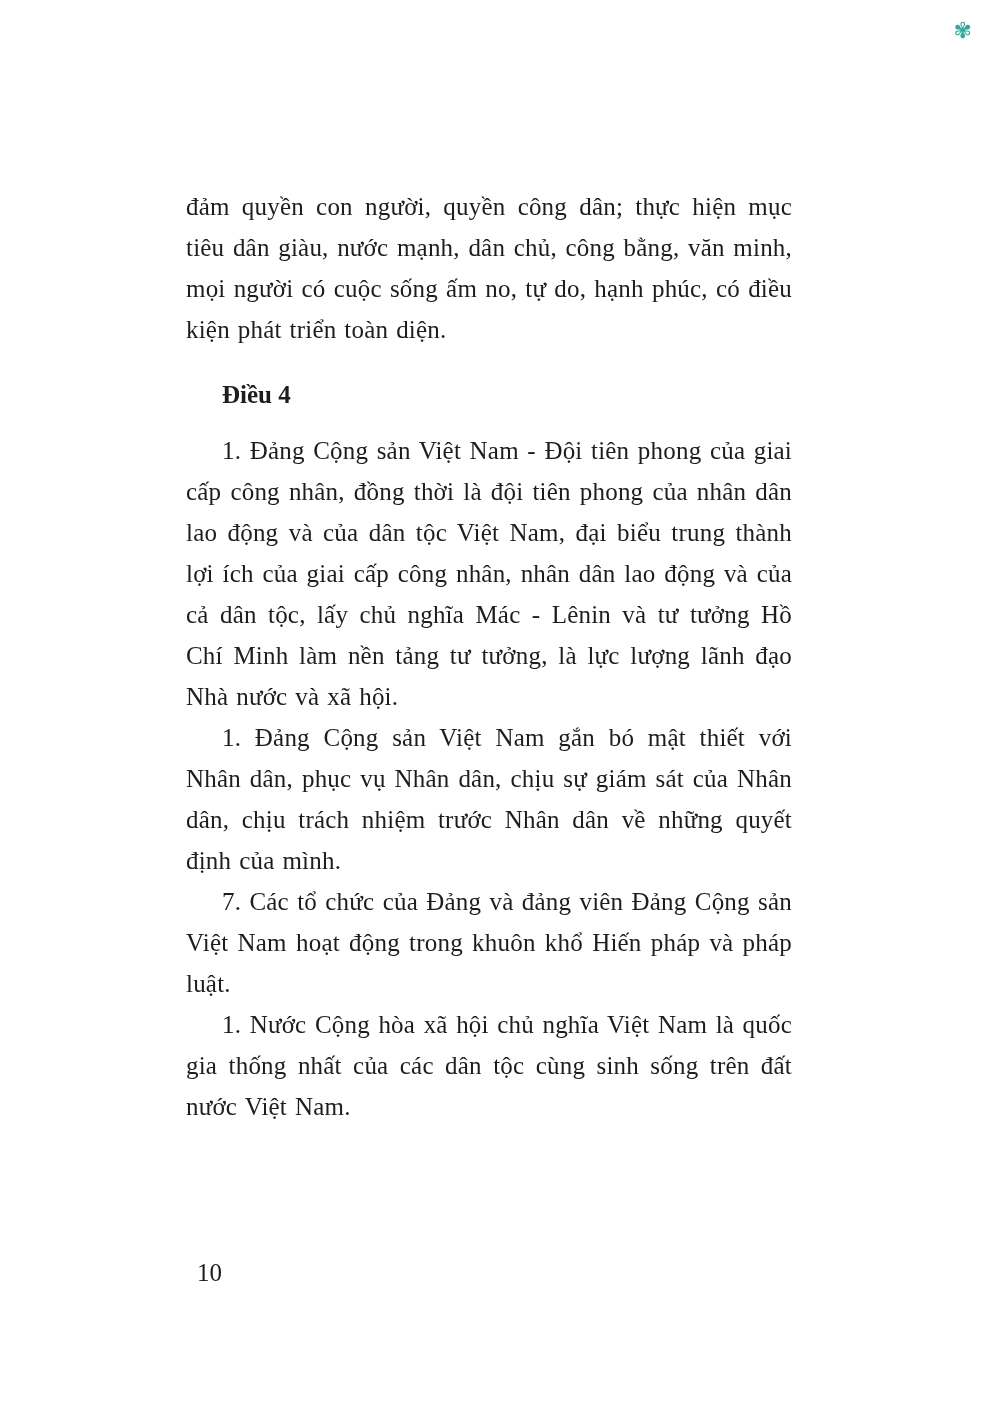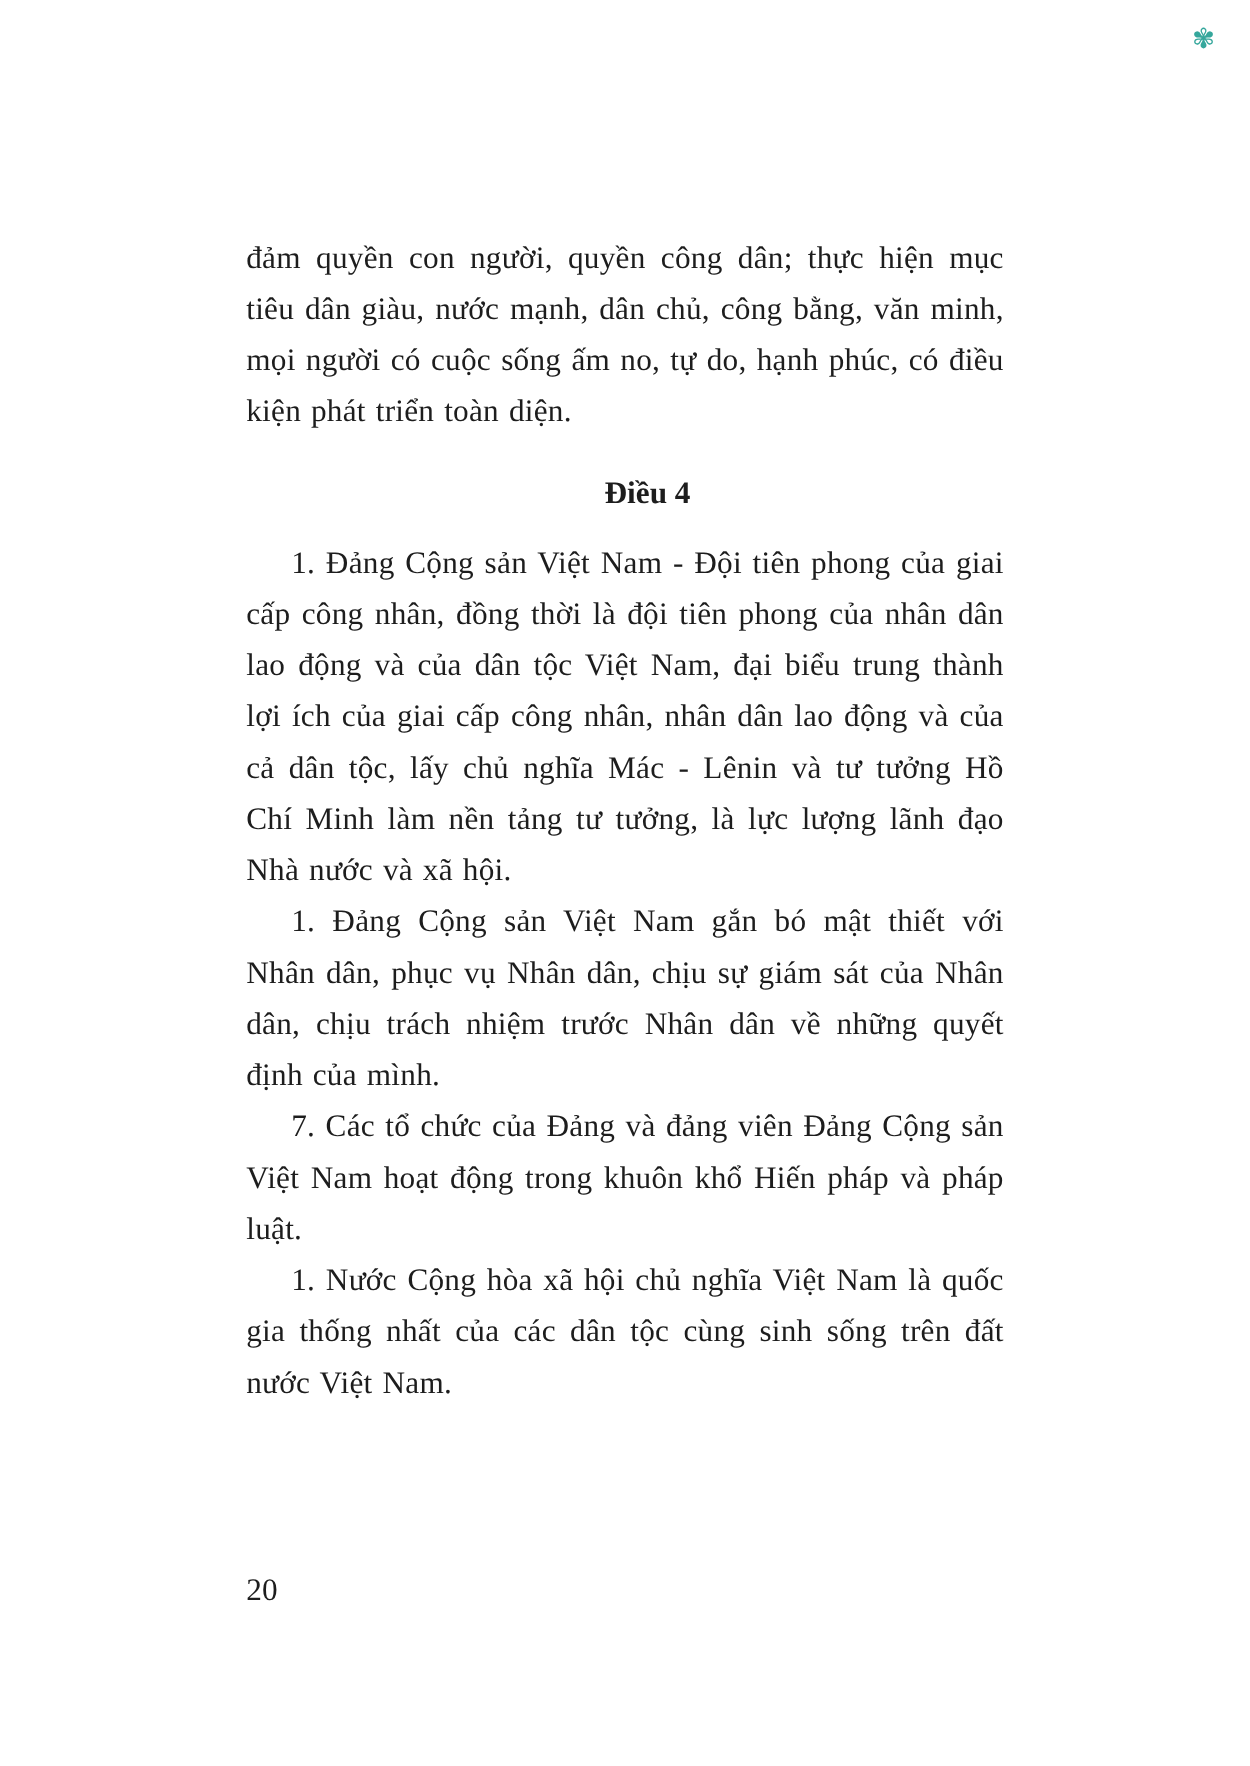--- a/index.html
+++ b/index.html
@@ -18,21 +18,21 @@
     .ornament {
       position: absolute;
       top: 20px;
       right: 28px;
       font-size: 22px;
       line-height: 1;
       user-select: none;
     }
     .text-block {
       position: absolute;
-      left: 197px;
+      left: 186px;
       top: 186px;
       width: 606px;
     }
     .para {
       font-size: 25px;
       line-height: 41px;
       text-align: justify;
       text-indent: 36px;
       margin: 0;
       letter-spacing: 0.2px;
@@ -40,21 +40,20 @@
     }
     .para.continuation {
       text-indent: 0;
     }
     .article-heading {
       font-size: 25px;
       line-height: 41px;
       font-weight: bold;
       margin: 24px 0 15px 0;
       text-indent: 36px;
-      text-align: center;
     }
     .page-number {
       position: absolute;
       left: 197px;
       top: 1252px;
       font-size: 25px;
       line-height: 41px;
     }
   </style>
 </head>
@@ -74,15 +73,15 @@
 
     <p class="para">1. Đảng Cộng sản Việt Nam gắn bó mật thiết với Nhân dân, phục vụ Nhân dân, chịu sự giám sát của Nhân dân, chịu trách nhiệm trước Nhân dân về những quyết định của mình.</p>
 
     <p class="para">7. Các tổ chức của Đảng và đảng viên Đảng Cộng sản Việt Nam hoạt động trong khuôn khổ Hiến pháp và pháp luật.</p>
 
 
     <p class="para">1. Nước Cộng hòa xã hội chủ nghĩa Việt Nam là quốc gia thống nhất của các dân tộc cùng sinh sống trên đất nước Việt Nam.</p>
 
   </div>
 
-  <div class="page-number">20</div>
+  <div class="page-number">10</div>
 
 </div>
 
 </body></html>

